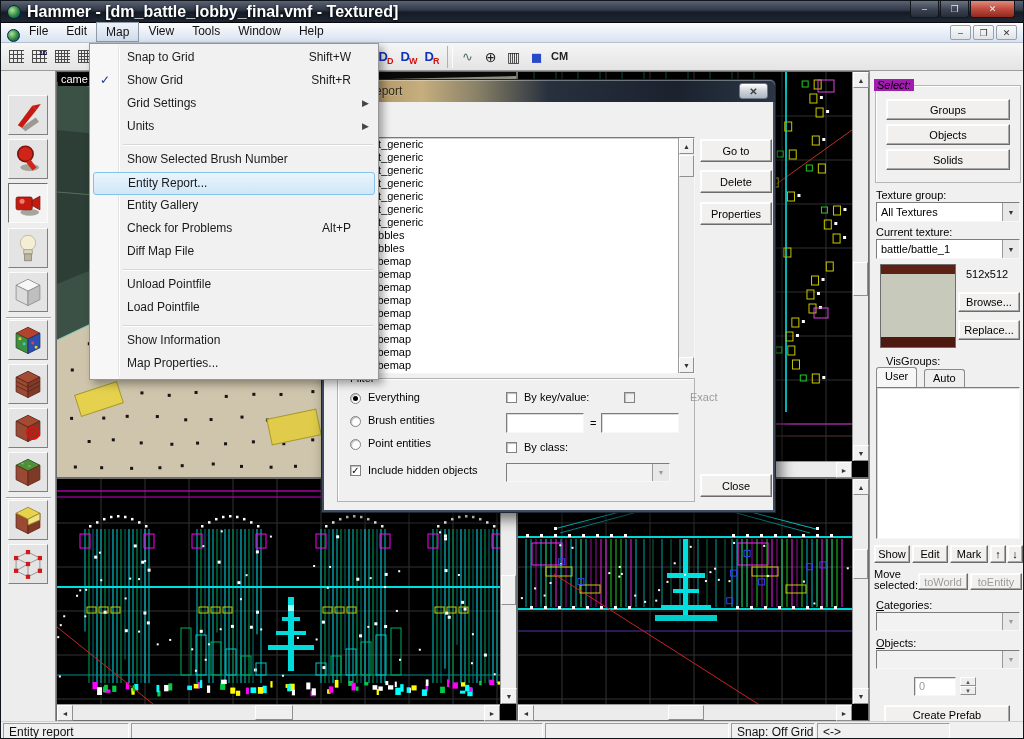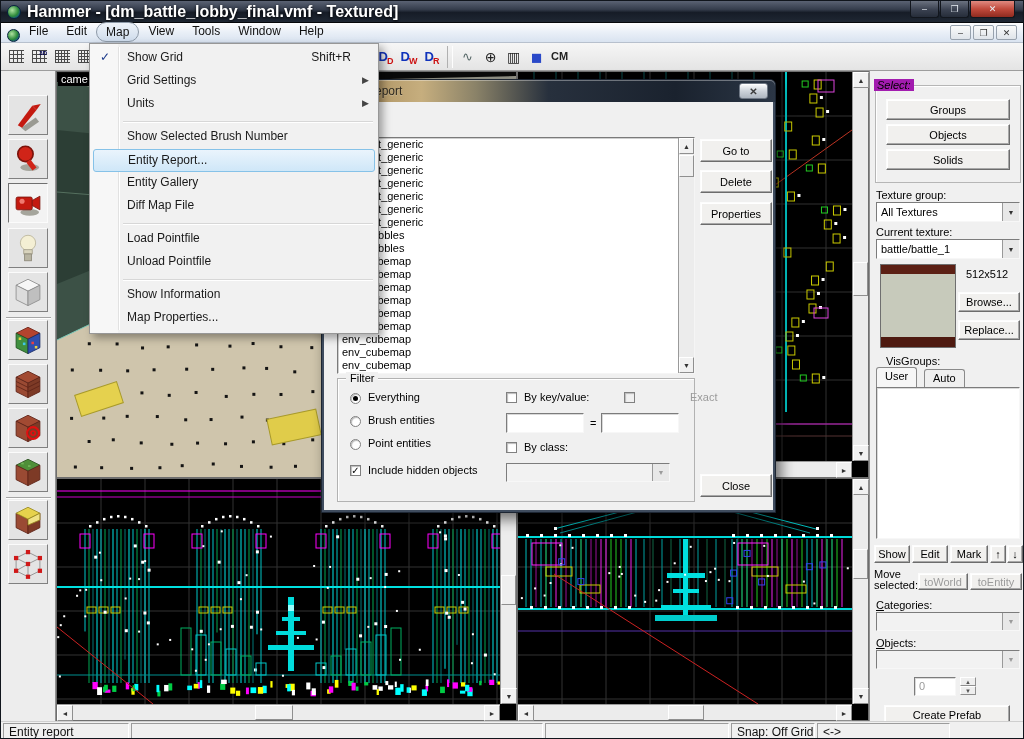--- a/index.html
+++ b/index.html
@@ -17,21 +17,21 @@
   #wincaps{position:absolute;right:8px;top:0;display:flex;}
   .wcap{width:29px;height:17px;display:flex;align-items:center;justify-content:center;color:#e9eef4;font-size:9px;
     background:linear-gradient(#6b7280,#3a4150 55%,#262d3a);border:1px solid #12161d;border-top:none;border-radius:0 0 3px 3px;margin-left:1px;}
   .wcap.close{width:45px;background:linear-gradient(#e08a80,#c14a3c 50%,#8f2b20);}
 
   
   #menubar{position:absolute;left:0;top:22px;width:100%;height:20px;
     background:linear-gradient(#fdfdfe,#e9eff7 50%,#d9e3f0);border-bottom:1px solid #b7c0cd;
     display:flex;align-items:flex-end;}
   .mb-item{padding:2px 9px;color:#111;}
-  .mb-item.active{border:1px solid #8e9aa8;background:linear-gradient(#eef3f9,#cfdcec);border-radius:10px;}
+  .mb-item.active{border:1px solid #8e9aa8;background:linear-gradient(#eef3f9,#cfdcec);border-radius:0;}
   #mdicaps{position:absolute;right:6px;top:2px;display:flex;}
   .mdicap{width:21px;height:15px;margin-left:2px;display:flex;align-items:center;justify-content:center;
     font-size:9px;color:#333;background:linear-gradient(#fafafa,#dfe4ea);border:1px solid #97a1ad;border-radius:2px;}
 
   
   #toolbar{position:absolute;left:0;top:42px;width:100%;height:28px;
     background:linear-gradient(#f6f6f6,#e4e4e4);border-bottom:1px solid #9d9d9d;
     display:flex;align-items:center;padding-left:4px;}
   .tbtn{width:23px;height:23px;display:flex;align-items:center;justify-content:center;flex:0 0 auto;}
   .tsep{width:6px;height:22px;border-left:1px solid #b0b0b0;border-right:1px solid #fdfdfd;margin:0 3px;flex:0 0 auto;}
@@ -1298,20 +1298,26 @@
             <span class="carr">▼</span>
         </div>
       </div>
       <div class="btn dlgbtn" style="left:376px;top:372px;">Close</div>
     </div>
   </div>
 
   <div id="mapmenu">
     <div>
 
+        <div class="mi">
+          <span class="mi-check"></span>
+          <span class="mi-label">Snap to Grid</span>
+          <span class="mi-shortcut">Shift+W</span>
+          <span class="mi-arrow"></span>
+        </div>
 
         <div class="mi">
           <span class="mi-check">✓</span>
           <span class="mi-label">Show Grid</span>
           <span class="mi-shortcut">Shift+R</span>
           <span class="mi-arrow"></span>
         </div>
 
         <div class="mi">
           <span class="mi-check"></span>
@@ -1348,45 +1354,51 @@
           <span class="mi-arrow"></span>
         </div>
 
         <div class="mi">
           <span class="mi-check"></span>
           <span class="mi-label">Entity Gallery</span>
           <span class="mi-shortcut"></span>
           <span class="mi-arrow"></span>
         </div>
 
+        <div class="mi">
+          <span class="mi-check"></span>
+          <span class="mi-label">Check for Problems</span>
+          <span class="mi-shortcut">Alt+P</span>
+          <span class="mi-arrow"></span>
+        </div>
 
         <div class="mi">
           <span class="mi-check"></span>
           <span class="mi-label">Diff Map File</span>
           <span class="mi-shortcut"></span>
           <span class="mi-arrow"></span>
         </div>
 
         <div class="mi sep">
           <span class="mi-check"></span>
           <span class="mi-label"></span>
           <span class="mi-shortcut"></span>
           <span class="mi-arrow"></span>
         </div>
 
         <div class="mi">
           <span class="mi-check"></span>
-          <span class="mi-label">Load Pointfile</span>
+          <span class="mi-label">Unload Pointfile</span>
           <span class="mi-shortcut"></span>
           <span class="mi-arrow"></span>
         </div>
 
         <div class="mi">
           <span class="mi-check"></span>
-          <span class="mi-label">Unload Pointfile</span>
+          <span class="mi-label">Load Pointfile</span>
           <span class="mi-shortcut"></span>
           <span class="mi-arrow"></span>
         </div>
 
         <div class="mi sep">
           <span class="mi-check"></span>
           <span class="mi-label"></span>
           <span class="mi-shortcut"></span>
           <span class="mi-arrow"></span>
         </div>

